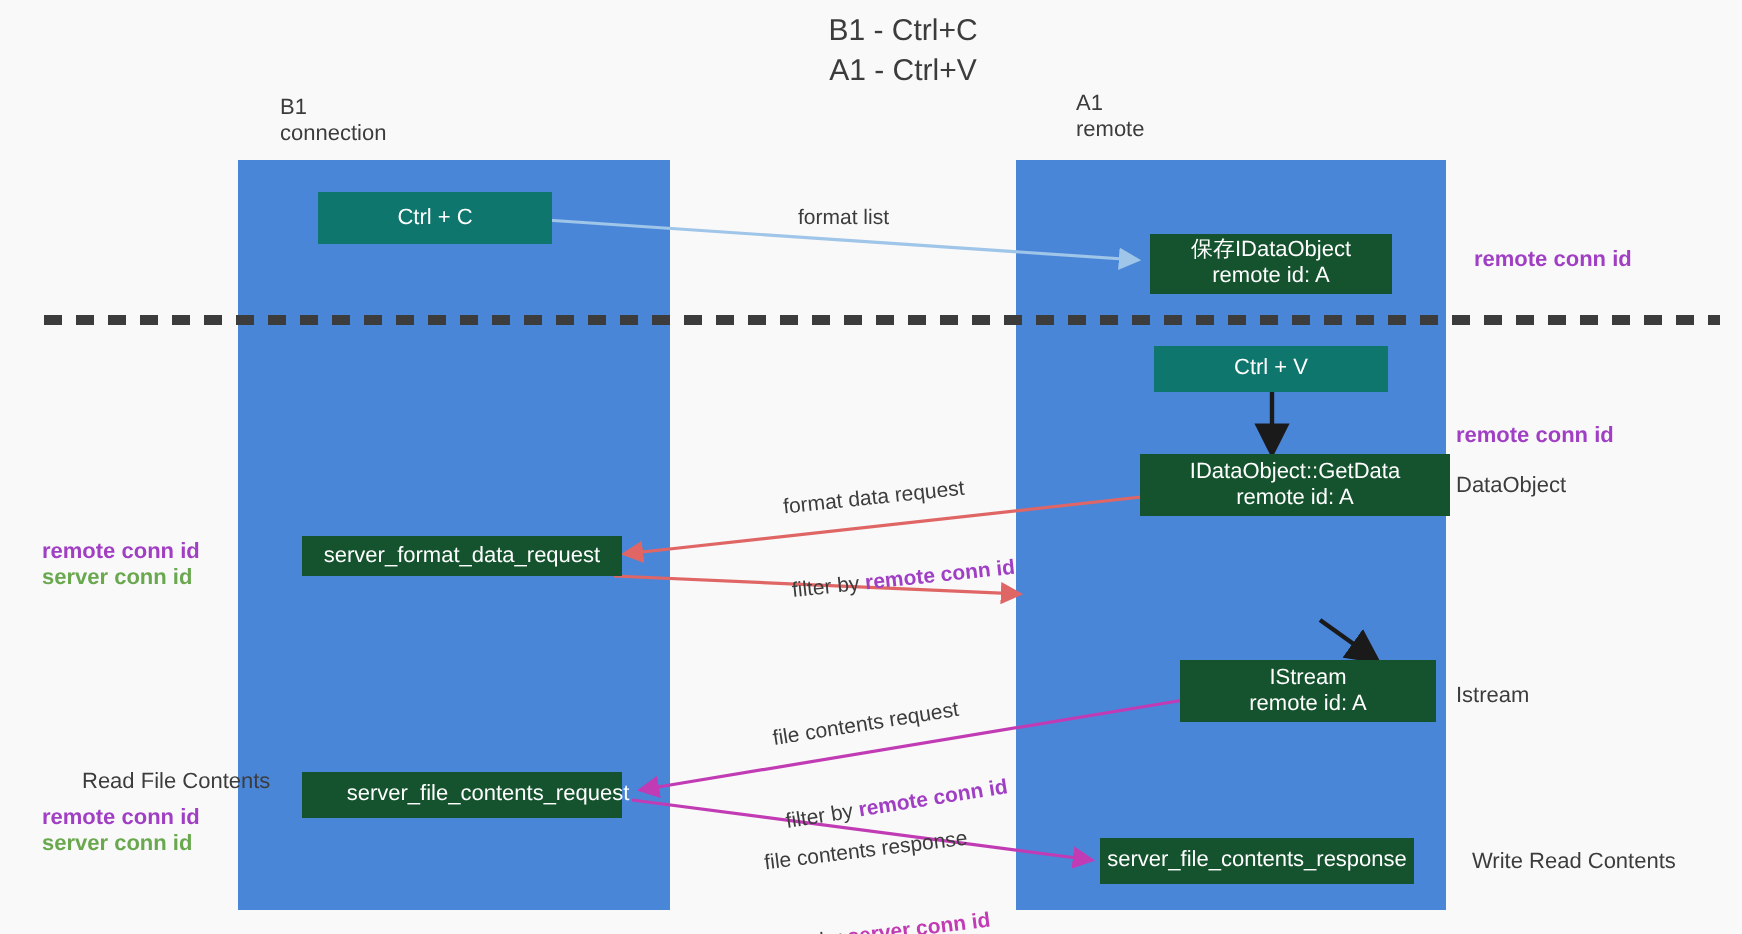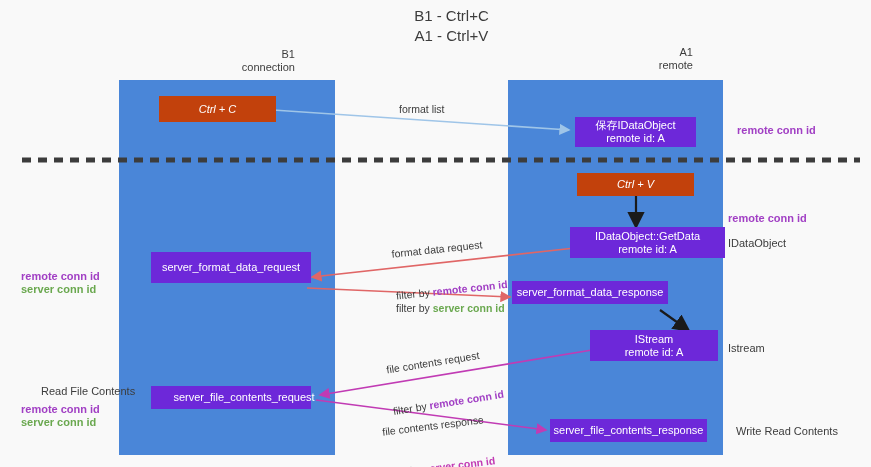--- a/index.html
+++ b/index.html
@@ -13,35 +13,35 @@
   }
   #stage { position:absolute; left:0; top:0; width:871px; height:467px; }
 
   .title {
     position:absolute; left:16px; top:6px; width:871px;
     text-align:center; font-size:15px; color:#3c3c3c; line-height:20px;
     white-space:pre;
   }
 
   .colhead {
-    position:absolute; text-align:right; font-size:11px; color:#3c3c3c;
+    position:absolute; text-align:left; font-size:11px; color:#3c3c3c;
     line-height:13px; white-space:pre;
   }
 
   .lane {
     position:absolute; background:#4a86d8;
   }
 
   .box {
     position:absolute; display:flex; align-items:center; justify-content:center;
     text-align:center; color:#ffffff; font-size:11px; line-height:13px;
     white-space:pre; padding:2px 4px;
   }
-  .box.orange { background:#6d28d9; }
-  .box.green  { background:#c2410c;font-style:italic; }
+  .box.orange { background:#14532d; }
+  .box.green  { background:#0f766e; }
 
   .sidelabel {
     position:absolute; font-size:11px; line-height:14px; white-space:pre;
   }
   .c-purple { color:#a13fc4; font-weight:bold; }
   .c-green  { color:#6aa84f; font-weight:bold; }
   .c-dark   { color:#3c3c3c; }
   .c-magenta{ color:#c13bb4; font-weight:bold; }
 
   .edgelabel {
@@ -104,57 +104,55 @@
   <div class="box green" style="left:159px; top:96px; width:117px; height:26px;">Ctrl + C</div>
 
   <div class="box orange" style="left:575px; top:117px; width:121px; height:30px;">保存IDataObject
 remote id: A</div>
 
   <div class="box green" style="left:577px; top:173px; width:117px; height:23px;">Ctrl + V</div>
 
   <div class="box orange" style="left:570px; top:227px; width:155px; height:31px;">IDataObject::GetData
 remote id: A</div>
 
-  <div class="box orange" style="left:151px; top:252px; width:160px; height:31px;">server_format_data_request</div>
+  <div class="box orange" style="left:151px; top:268px; width:160px; height:20px;">server_format_data_request</div>
 
-  <div class="box orange" style="left:512px; top:281px; width:156px; height:23px;">server_format_data_response</div>
 
   <div class="box orange" style="left:590px; top:330px; width:128px; height:31px;">IStream
 remote id: A</div>
 
   <div class="box orange" style="left:151px; top:386px; width:160px; height:23px;padding-left:30px;">server_file_contents_request</div>
 
   <div class="box orange" style="left:550px; top:419px; width:157px; height:23px;">server_file_contents_response</div>
 
   <div class="edgelabel" style="left:399px; top:102px;">format list</div>
 
   <div class="edgelabel" style="left:388px; top:219px; transform:rotate(-6deg); transform-origin:left top;">
     <div>format data request</div>
     <div><span>filter by </span><b class="c-purple">remote conn id</b></div>
   </div>
 
   <div class="edgelabel" style="left:384px; top:273px;">
-    <div style="padding-left:12px;"><span>filter by </span><b class="c-green">server conn id</b></div>
   </div>
 
   <div class="edgelabel" style="left:381px; top:335px; transform:rotate(-9deg); transform-origin:left top;">
     <div>file contents request</div>
     <div><span>filter by </span><b class="c-purple">remote conn id</b></div>
   </div>
 
   <div class="edgelabel" style="left:378px; top:397px; transform:rotate(-7deg); transform-origin:left top;">
     <div>file contents response</div>
     <div><span>filter by </span><b class="c-magenta">server conn id</b></div>
   </div>
 
   <div class="sidelabel c-purple" style="left:737px; top:123px;">remote conn id</div>
 
   <div class="sidelabel c-purple" style="left:728px; top:211px;">remote conn id</div>
 
-  <div class="sidelabel c-dark" style="left:728px; top:236px;">IDataObject</div>
+  <div class="sidelabel c-dark" style="left:728px; top:236px;">DataObject</div>
 
   <div class="sidelabel c-dark" style="left:728px; top:341px;">Istream</div>
 
   <div class="sidelabel c-dark" style="left:736px; top:424px;">Write Read Contents</div>
 
   <div class="sidelabel c-purple" style="left:21px; top:269px;">remote conn id</div>
 
   <div class="sidelabel c-green" style="left:21px; top:282px;">server conn id</div>
 
   <div class="sidelabel c-dark" style="left:25px; top:384px;padding-left:16px;">Read File Contents</div>

